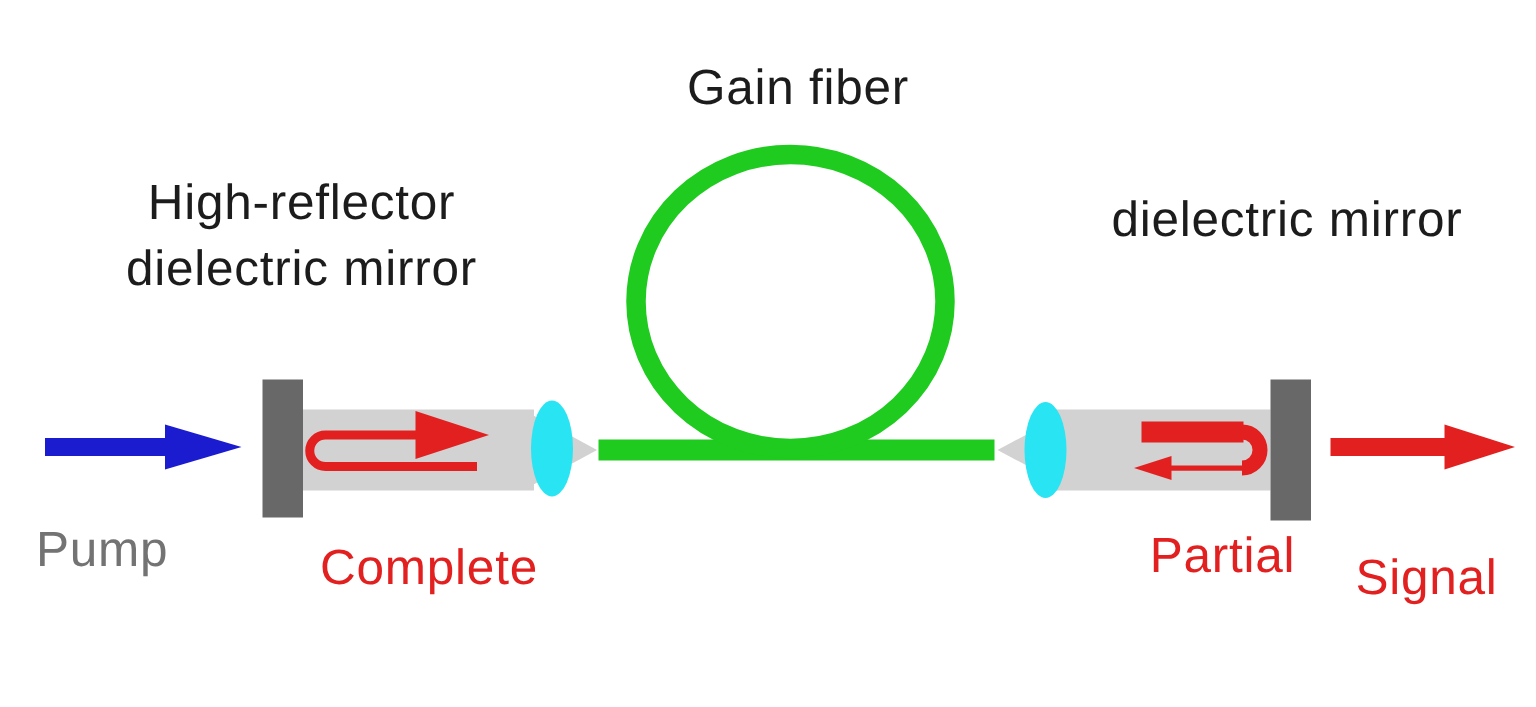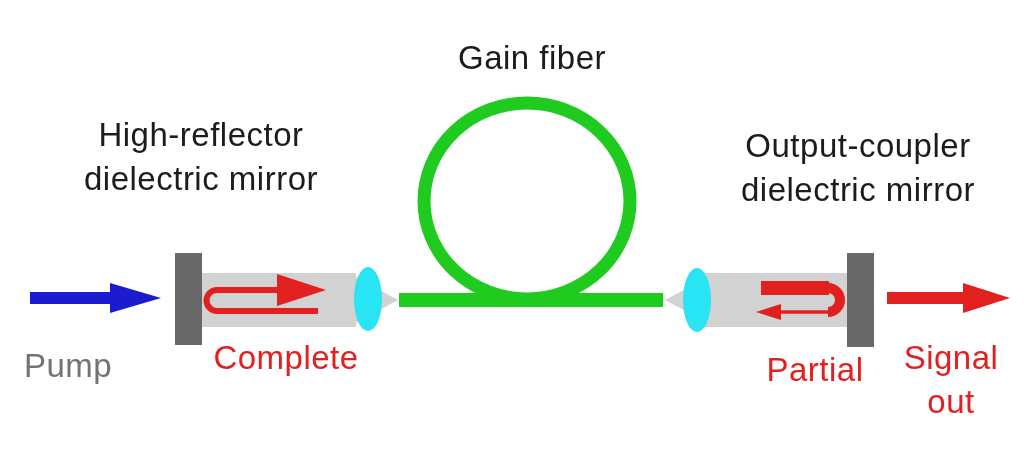--- a/index.html
+++ b/index.html
@@ -84,32 +84,30 @@
   </svg>
 
   <div class="label black-label centered" style="left:532px; top:36px;">Gain fiber</div>
 
   <div class="label black-label centered" style="left:201px; top:113px;">
     <div>High-reflector</div>
     <div>dielectric mirror</div>
   </div>
 
   <div class="label black-label centered" style="left:858px; top:124px;">
-    <div>Output-coupler</div>
     <div>dielectric mirror</div>
   </div>
 
   <div class="label blue-label" style="left:24px; top:334px;">Pump</div>
 
-  <div class="label red-label centered" style="left:286px; top:336px;">
+  <div class="label red-label centered" style="left:286px; top:356px;">
     <div>Complete</div>
   </div>
 
   <div class="label red-label centered" style="left:782px; top:348px;margin-left:33px;">
     <div>Partial</div>
   </div>
 
-  <div class="label red-label centered" style="left:951px; top:336px;">
+  <div class="label red-label centered" style="left:951px; top:363px;">
     <div>Signal</div>
-    <div>out</div>
   </div>
 
 </div>
 
 </body></html>

